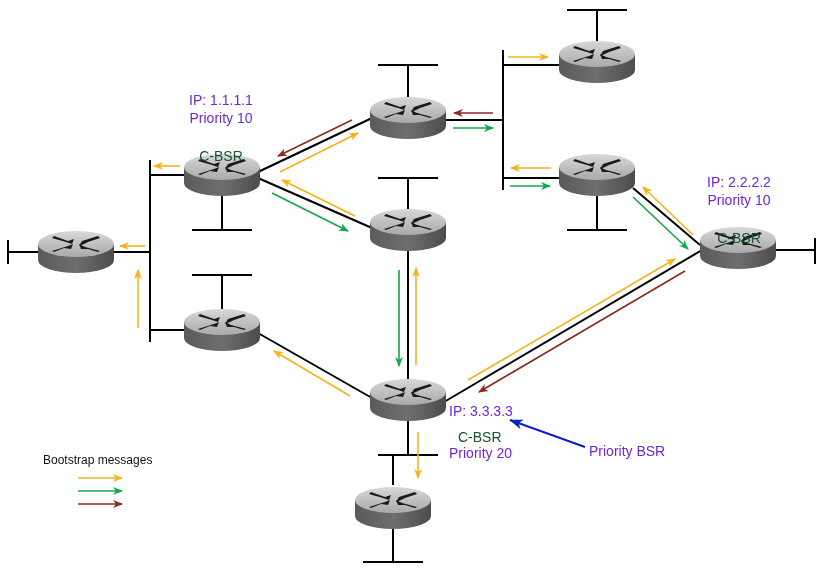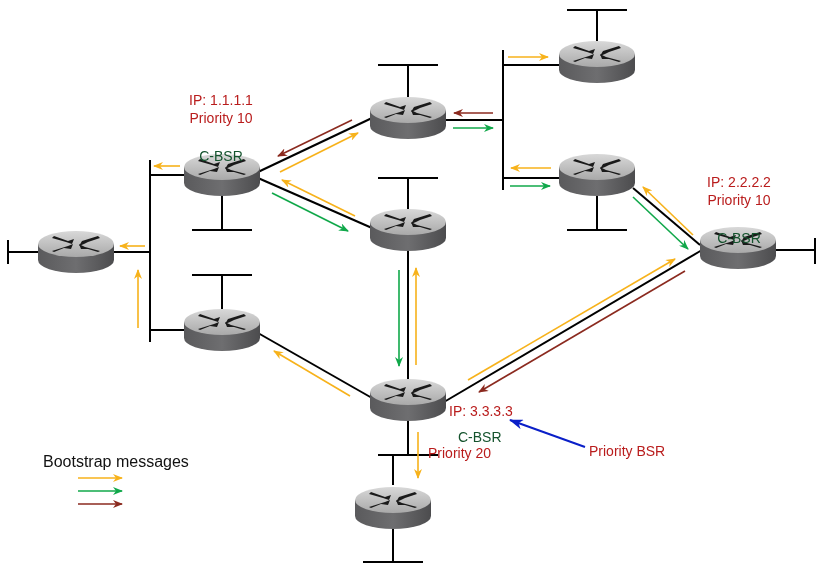--- a/index.html
+++ b/index.html
@@ -1,21 +1,21 @@
 <!DOCTYPE html>
 <html><head>
 <meta charset="utf-8">
 <style>
   html, body { margin: 0; padding: 0; background: #ffffff; }
   body { width: 825px; height: 576px; overflow: hidden; position: relative; font-family: "Liberation Sans", sans-serif; }
   #diagram { position: absolute; left: 0; top: 0; width: 825px; height: 576px; }
-  .lbl { position: absolute; font-family: "Liberation Sans", sans-serif; font-size: 14px; line-height: 17px; color: #b91c1c; white-space: nowrap; }
+  .lbl { position: absolute; font-family: "Liberation Sans", sans-serif; font-size: 14px; line-height: 17px; color: #6d28d9; white-space: nowrap; }
   .lbl.center { transform: translateX(-50%); text-align: center; }
   .blue { color: #14532d; margin-top: 20px; }
-  .legend-title { position: absolute; left: 43px; top: 453px; font-size: 16px; color: #111; font-family: "Liberation Sans", sans-serif; }
+  .legend-title { position: absolute; left: 43px; top: 453px; font-size: 12px; color: #111; font-family: "Liberation Sans", sans-serif; }
 </style>
 </head>
 <body>
 
 <svg id="diagram" width="825" height="576" viewBox="0 0 825 576" xmlns="http://www.w3.org/2000/svg">
   <defs>
     <marker id="ah-y" markerWidth="10" markerHeight="8" refX="9" refY="4" orient="auto" markerUnits="userSpaceOnUse">
       <path d="M0,0 L10,4 L0,8 L3,4 Z" fill="#f7b21b"></path>
     </marker>
     <marker id="ah-g" markerWidth="10" markerHeight="8" refX="9" refY="4" orient="auto" markerUnits="userSpaceOnUse">
@@ -158,17 +158,17 @@
 <div class="lbl center" style="left:221px; top:92px;">IP: 1.1.1.1</div>
 <div class="lbl center" style="left:221px; top:110px;">Priority 10</div>
 <div class="lbl center blue" style="left:221px; top:128px;">C-BSR</div>
 
 <div class="lbl center" style="left:739px; top:174px;text-align:right;">IP: 2.2.2.2</div>
 <div class="lbl center" style="left:739px; top:192px;">Priority 10</div>
 <div class="lbl center blue" style="left:739px; top:210px;">C-BSR</div>
 
 <div class="lbl blue" style="left:458px; top:409px;">C-BSR</div>
 <div class="lbl" style="left:449px; top:403px;">IP: 3.3.3.3</div>
-<div class="lbl" style="left:428px; top:445px;">Priority 20</div>
+<div class="lbl" style="left:449px; top:445px;">Priority 20</div>
 
 <div class="lbl" style="left:589px; top:443px;">Priority BSR</div>
 
 <div class="legend-title">Bootstrap messages</div>
 
 </body></html>

